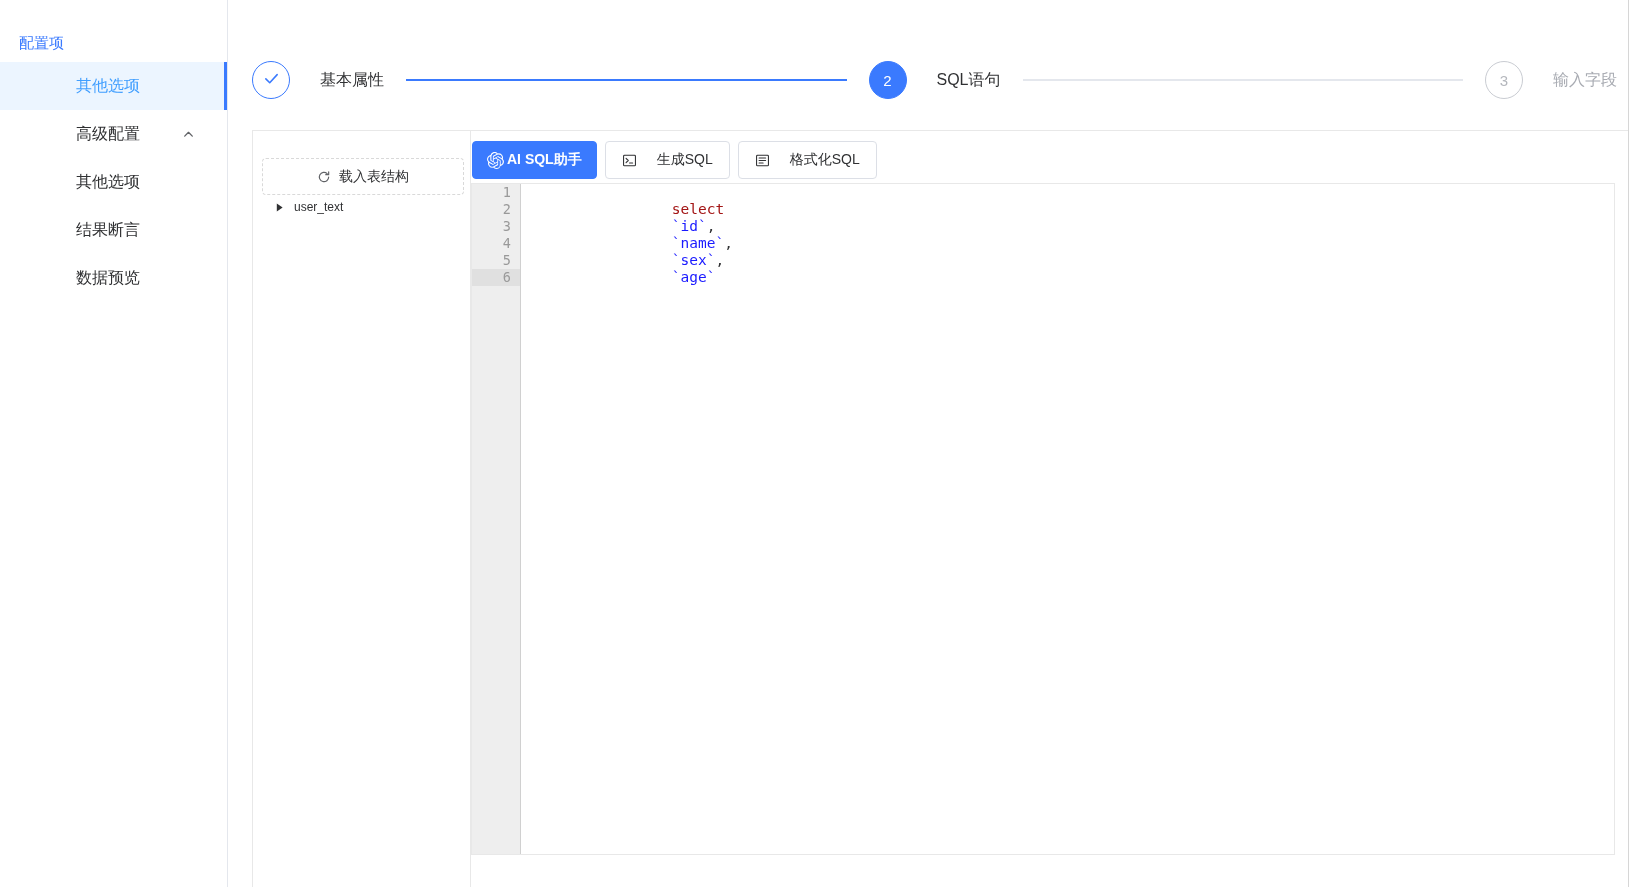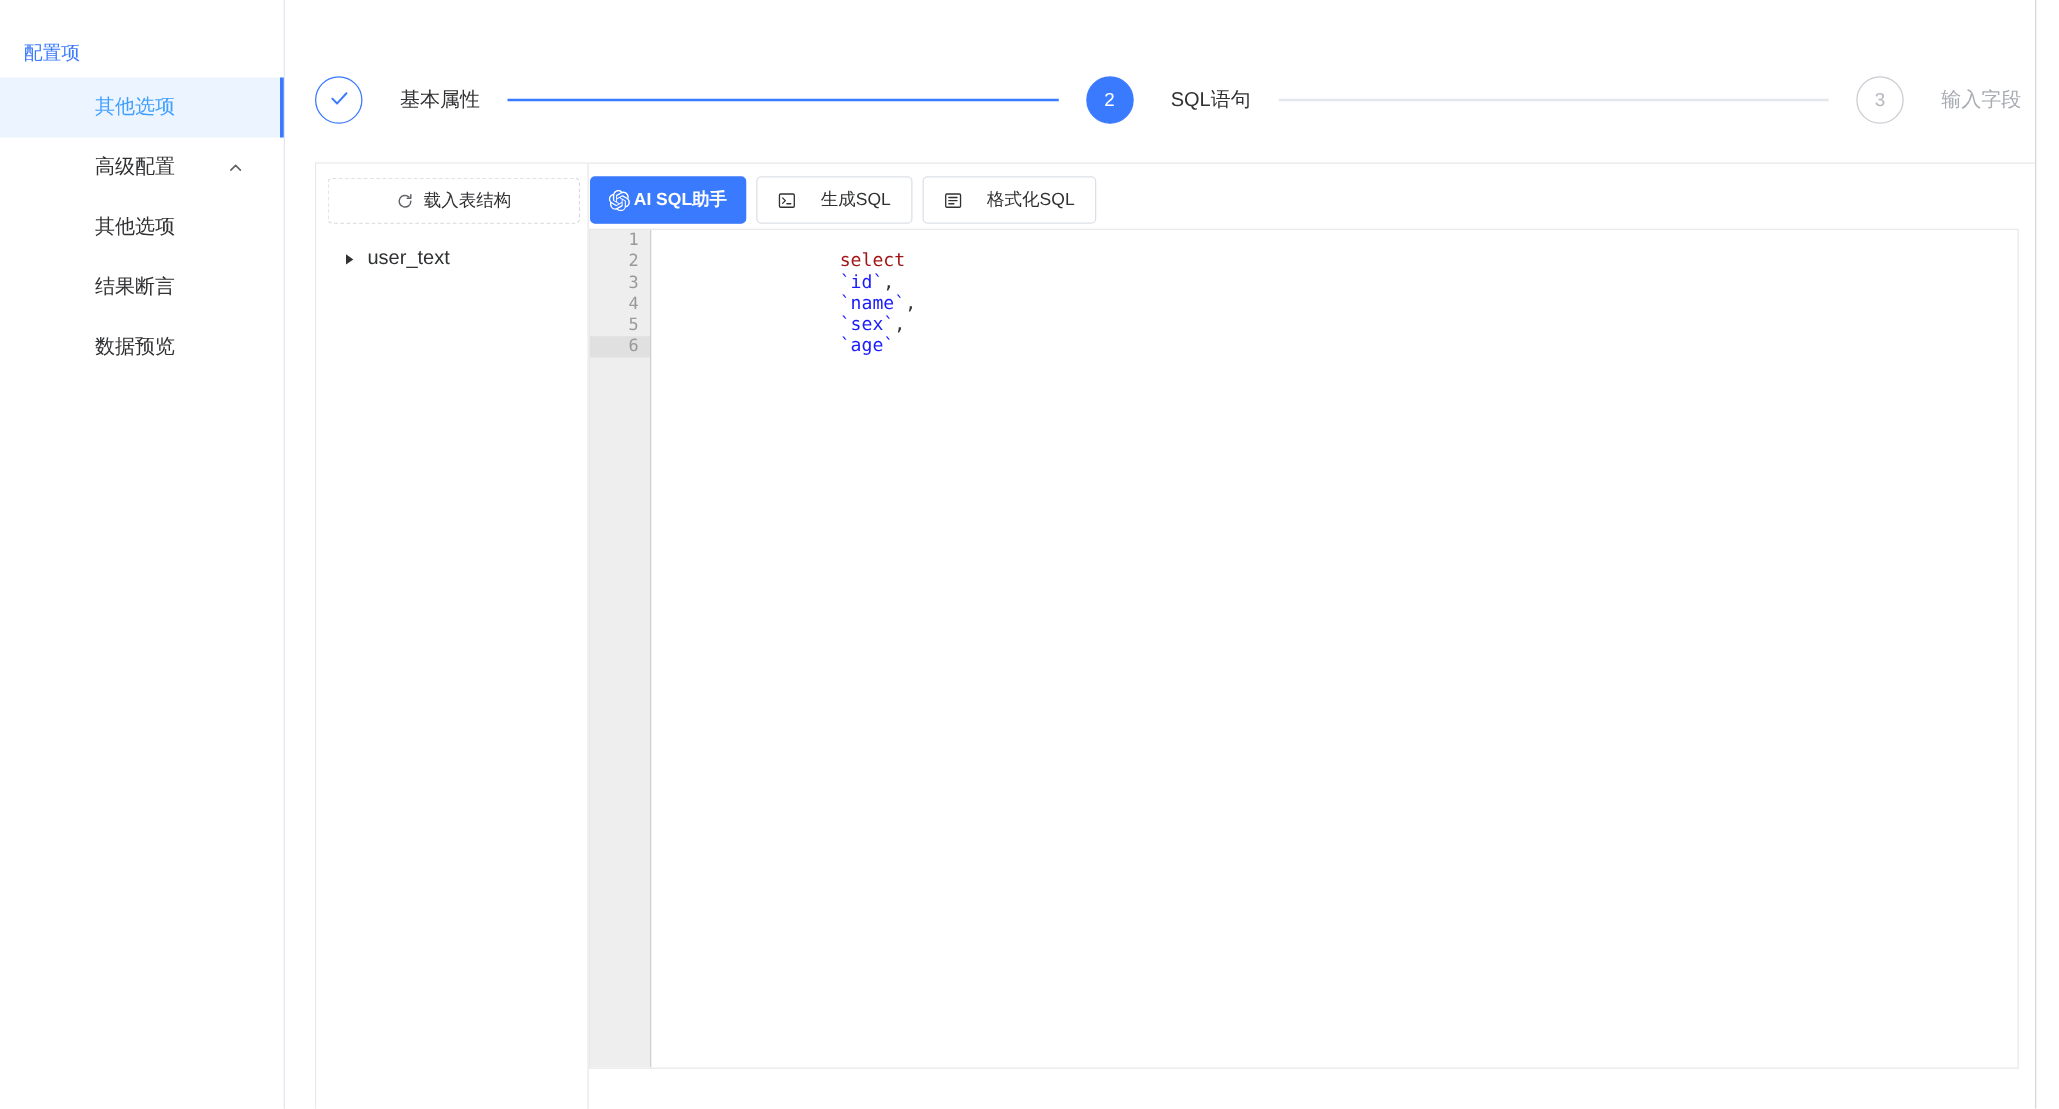--- a/index.html
+++ b/index.html
@@ -82,32 +82,32 @@
     background: #fff;
   }
   
   .table-panel {
     position: absolute; left: 0; top: 0;
     width: 218px; height: 757px;
     border-right: 1px solid #e8e8e8;
     background: #fff;
   }
   .load-btn {
-    position: absolute; left: 9px; top: 11px;
+    position: absolute; left: 9px; top: 27px;
     width: 202px; height: 37px;
     border: 1px dashed #d9d9d9; border-radius: 4px;
     background: #fff; color: #303133; font-size: 14px;
     display: flex; align-items: center; justify-content: center; gap: 8px;
     cursor: pointer; font-family: inherit;
   }
   .load-btn svg { display: block; }
   .tree { position: absolute; left: 0; top: 62px; width: 218px; }
   .tree-item {
     height: 28px; display: flex; align-items: center;
-    padding-left: 14px; font-size: 16px; color: #303133;
+    padding-left: 14px; font-size: 12px; color: #303133;
     cursor: pointer;
   }
   .tree-caret {
     width: 24px; display: flex; align-items: center; justify-content: center;
     color: #303133;
   }
   .tree-caret svg { display: block; }
   .tree-label { margin-left: 3px; }
 
   

